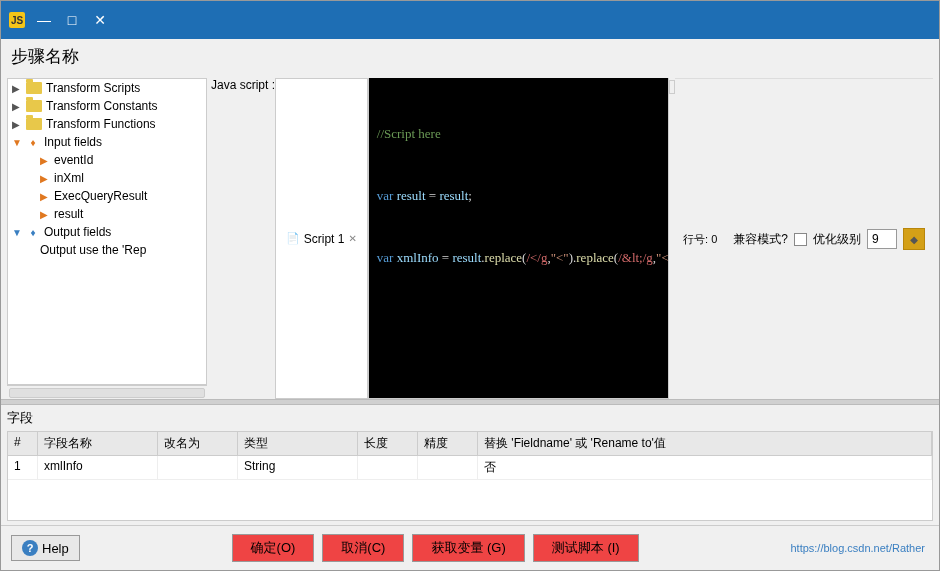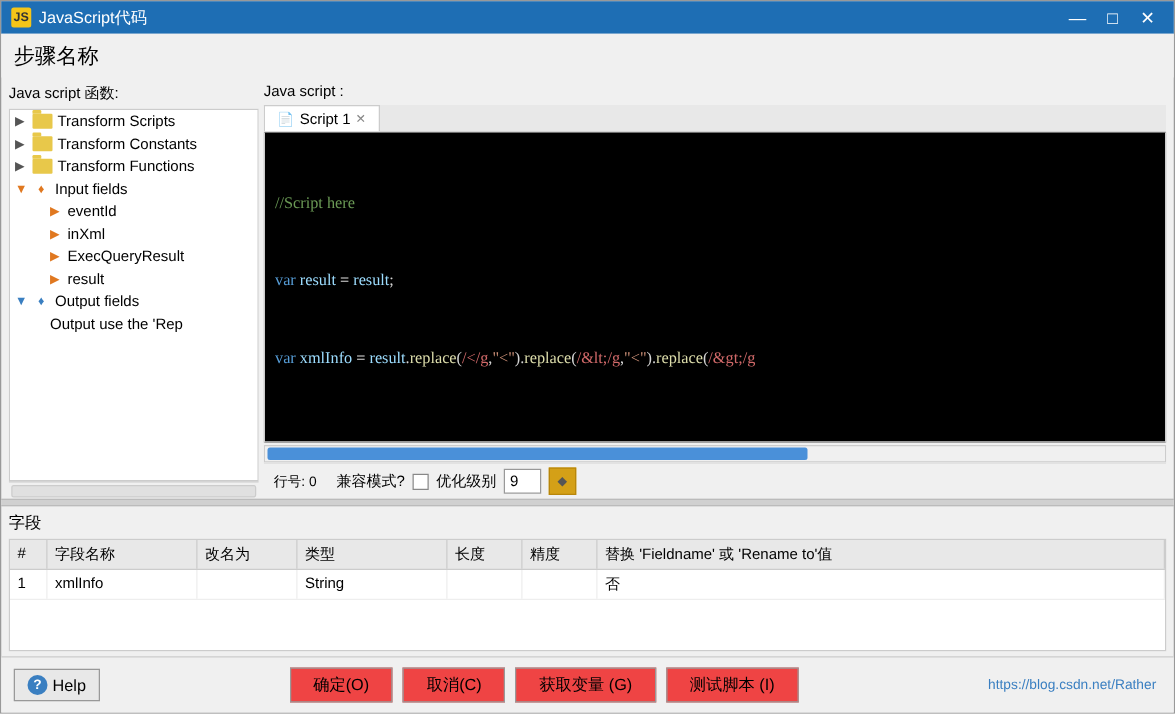--- a/index.html
+++ b/index.html
@@ -1,20 +1,20 @@
 <!DOCTYPE html>
 <html><head>
   <meta charset="utf-8">
   <style>
     * { box-sizing: border-box; margin: 0; padding: 0; }
     body { font-family: 'Microsoft YaHei', Arial, sans-serif; font-size: 12px; background: #f0f0f0; width: 940px; height: 571px; overflow: hidden; }
 
     .window { width: 940px; height: 571px; background: #f0f0f0; border: 1px solid #999; display: flex; flex-direction: column; }
 
-    .title-bar { background: #1e6eb4; color: white; height: 26px; display: flex; align-items: center; padding: 0 8px; user-select: none; flex-shrink: 0; }
+    .title-bar { background: #1e6eb4; color: white; height: 38px; display: flex; align-items: center; padding: 0 8px; user-select: none; flex-shrink: 0; }
     .title-bar .icon { width: 16px; height: 16px; background: #f5c518; border-radius: 2px; margin-right: 6px; display: flex; align-items: center; justify-content: center; font-size: 10px; color: #333; font-weight: bold; }
     .title-bar .title { flex: 1; font-size: 13px; }
     .title-bar .win-controls { display: flex; gap: 2px; }
     .win-btn { width: 26px; height: 20px; background: transparent; border: none; color: white; cursor: pointer; font-size: 14px; display: flex; align-items: center; justify-content: center; }
 
     .step-name-row { display: flex; align-items: center; padding: 6px 10px; background: #f0f0f0; flex-shrink: 0; }
     .step-name-label { font-size: 17px; margin-right: 8px; }
     .step-name-input { flex: 1; height: 24px; border: 2px solid #4a90d9; padding: 2px 6px; font-size: 13px; background: #e8f4ff; outline: none; }
 
     .main-area { display: flex; flex: 1; overflow: hidden; padding: 4px 6px 0 6px; gap: 4px; }
@@ -28,21 +28,21 @@
     .tree-item .folder-icon::before { content: ''; position: absolute; top: -3px; left: 0; width: 7px; height: 3px; background: #e8c84a; border-radius: 1px 1px 0 0; }
     .tree-item .field-icon { width: 14px; height: 14px; margin-right: 4px; flex-shrink: 0; display: flex; align-items: center; justify-content: center; font-size: 10px; }
     .tree-item .label { font-size: 12px; }
     .tree-item.indent2 { padding-left: 32px; }
     .input-field-icon { color: #e07820; font-weight: bold; font-size: 11px; }
     .output-field-icon { color: #3a7fc1; font-weight: bold; font-size: 11px; }
 
     .left-scroll-bar { height: 14px; background: #f0f0f0; border-top: 1px solid #ccc; display: flex; align-items: center; overflow: hidden; }
     .left-scroll-track { flex: 1; height: 10px; background: #e0e0e0; border: 1px solid #ccc; border-radius: 2px; margin: 0 2px; }
 
-    .right-panel { flex: 1; display: flex; flex-direction: column; overflow: hidden; }
+    .right-panel { flex: 1; display: flex; flex-direction: row; overflow: hidden; }
     .right-header { font-size: 12px; margin-bottom: 4px; }
     .script-tabs { display: flex; border-bottom: 1px solid #ccc; background: #e8e8e8; }
     .script-tab { padding: 3px 10px; font-size: 12px; background: white; border: 1px solid #ccc; border-bottom: none; cursor: pointer; display: flex; align-items: center; gap: 4px; }
     .script-tab .tab-close { font-size: 10px; color: #888; cursor: pointer; }
     .code-area { flex: 1; background: #000000; color: #d4d4d4; font-family: Liberation Serif, serif; font-size: 13px; padding: 4px 8px; overflow-y: auto; overflow-x: hidden; border: 1px solid #ccc; border-top: none; white-space: pre; line-height: 1.6; }
     .code-line { display: block; }
     .kw { color: #569cd6; }
     .id { color: #9cdcfe; }
     .fn { color: #dcdcaa; }
     .str { color: #ce9178; }
@@ -80,36 +80,34 @@
   </style>
 </head>
 <body>
 
 <div class="window">
 
   <div class="title-bar">
     <div class="icon">
         <span>JS</span>
       </div>
-    <span class="title">JavaScript代码</span>
     <div class="win-controls">
       <button class="win-btn">—</button>
       <button class="win-btn">□</button>
       <button class="win-btn close">✕</button>
     </div>
   </div>
 
   <div class="step-name-row">
     <span class="step-name-label">步骤名称</span>
   </div>
 
   <div class="main-area">
 
     <div class="left-panel">
-      <div class="left-panel-header">Java script 函数:</div>
       <div class="tree-area">
 
         <div class="tree-item">
           <span class="arrow">▶</span>
           <span class="folder-icon"></span>
           <span class="label">Transform Scripts</span>
         </div>
 
         <div class="tree-item">
           <span class="arrow">▶</span>

